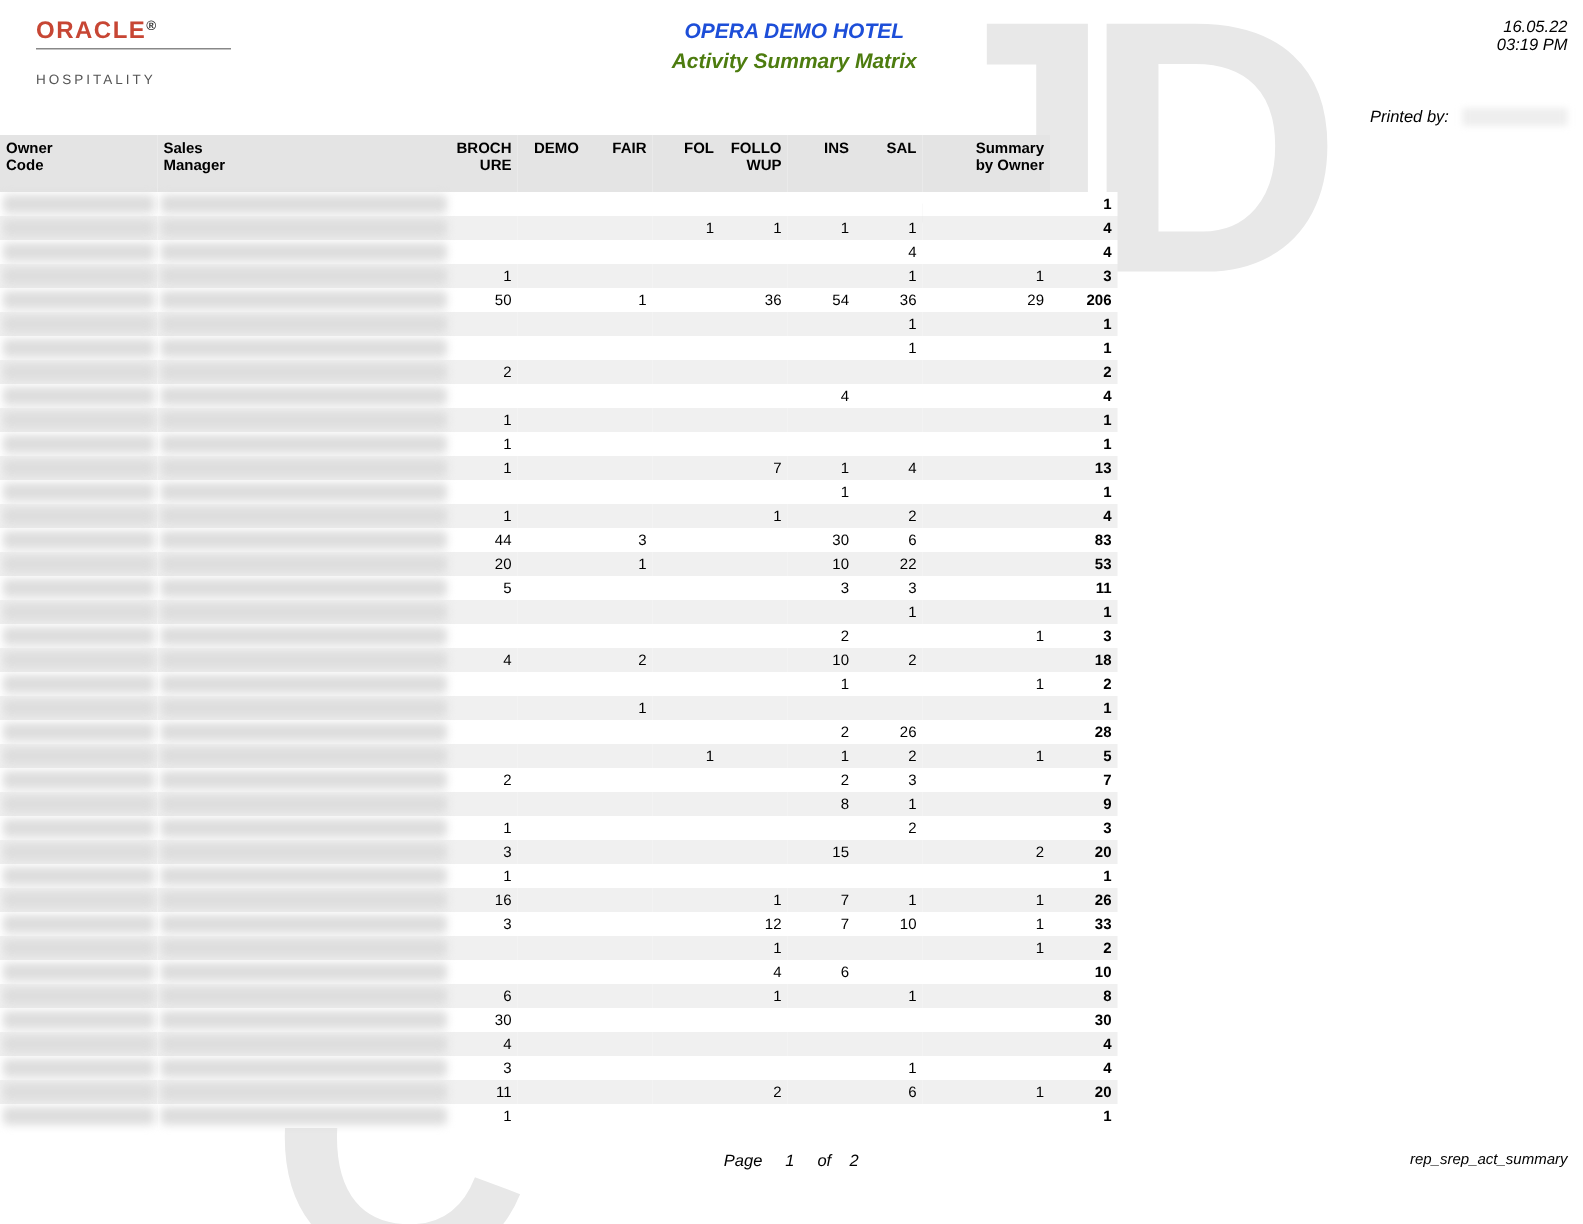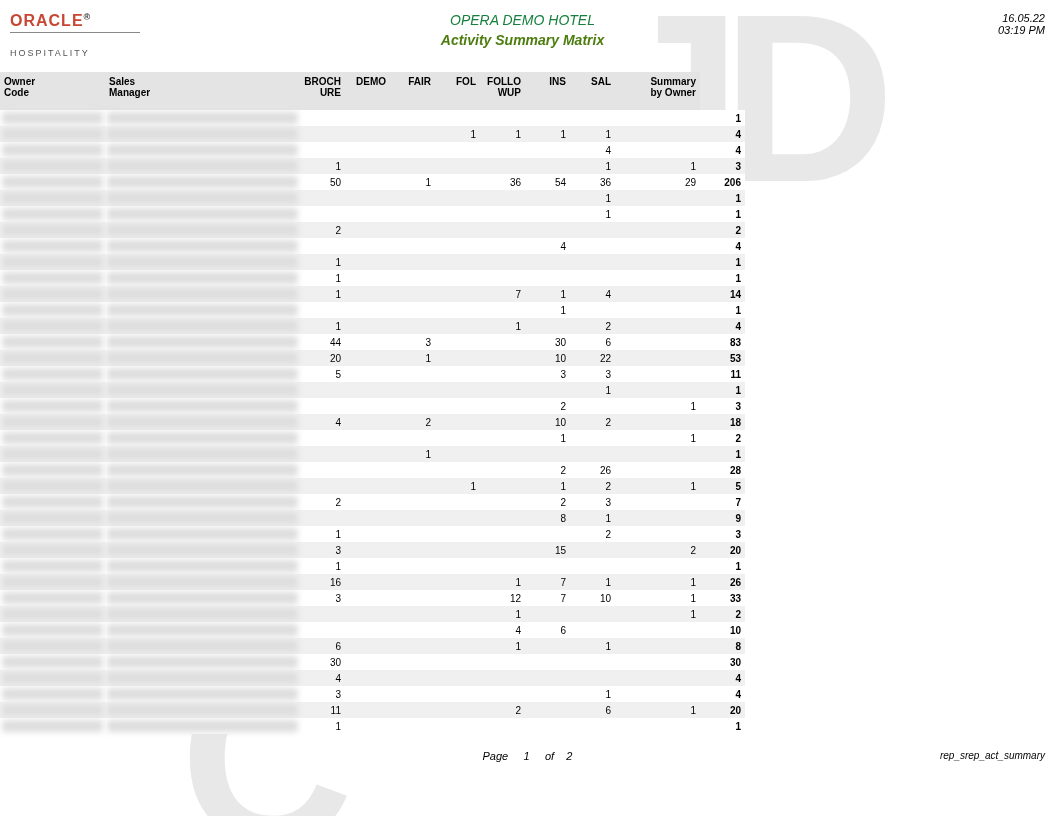--- a/index.html
+++ b/index.html
@@ -37,20 +37,21 @@
       letter-spacing: -20px;
       z-index: 0;
       user-select: none;
       pointer-events: none;
     }
     .content { position: relative; z-index: 1; }
     .header {
       display: flex;
       padding: 12px 10px 8px 10px;
       align-items: flex-start;
+      margin-left: 14px;
     }
     .logo-block { width: 130px; }
     .logo-oracle {
       font-size: 16px;
       font-weight: bold;
       letter-spacing: 1px;
     }
     .logo-oracle .ored { color: #c74634; }
     .logo-oracle .reg { font-size: 9px; vertical-align: top; color:#333;}
     .logo-sub {
@@ -58,21 +59,21 @@
       color: #555;
       letter-spacing: 2px;
       border-top: 1px solid #888;
       margin-top: 2px;
       padding-top:15px;
     }
     .title-block {
       flex: 1;
       text-align: center;
     }
-    .hotel-name { font-size: 14px; font-style: italic; font-weight: normal; color:#15803d;}
+    .hotel-name { font-size: 14px; font-style: italic; font-weight: bold; color:#1d4ed8;}
     .report-title { font-size: 14px; font-style: italic; font-weight: bold; margin-top: 4px; color:#4d7c0f;}
     .meta-block {
       width: 140px;
       text-align: right;
       font-style: italic;
       font-size: 11px;
     }
     .printed-by {
       text-align: right;
       font-style: italic;
@@ -166,20 +167,24 @@
     <div class="title-block">
       <div class="hotel-name">OPERA DEMO HOTEL</div>
       <div class="report-title">Activity Summary Matrix</div>
     </div>
     <div class="meta-block">
       <div>16.05.22</div>
       <div>03:19 PM</div>
     </div>
   </div>
 
+  <div class="printed-by">
+    <span>Printed by:</span>
+    <span class="redact"></span>
+  </div>
 
   <table class="matrix">
     <thead>
       <tr id="hdr-row">
           <th class="col-owner">Owner<br>Code</th>
           <th class="col-mgr">Sales<br>Manager</th>
           <th class="col-n num">BROCH<br>URE</th>
           <th class="col-n num">DEMO</th>
           <th class="col-n num">FAIR</th>
           <th class="col-n num">FOL</th>
@@ -337,21 +342,21 @@
           <td class="blur-cell"></td>
           <td class="blur-cell"></td>
           <td class="num">1</td>
           <td class="num"></td>
           <td class="num"></td>
           <td class="num"></td>
           <td class="num">7</td>
           <td class="num">1</td>
           <td class="num">4</td>
           <td class="num"></td>
-          <td class="sum">14</td>
+          <td class="sum">13</td>
         </tr>
         <tr>
           <td class="blur-cell"></td>
           <td class="blur-cell"></td>
           <td class="num"></td>
           <td class="num"></td>
           <td class="num"></td>
           <td class="num"></td>
           <td class="num"></td>
           <td class="num">1</td>

